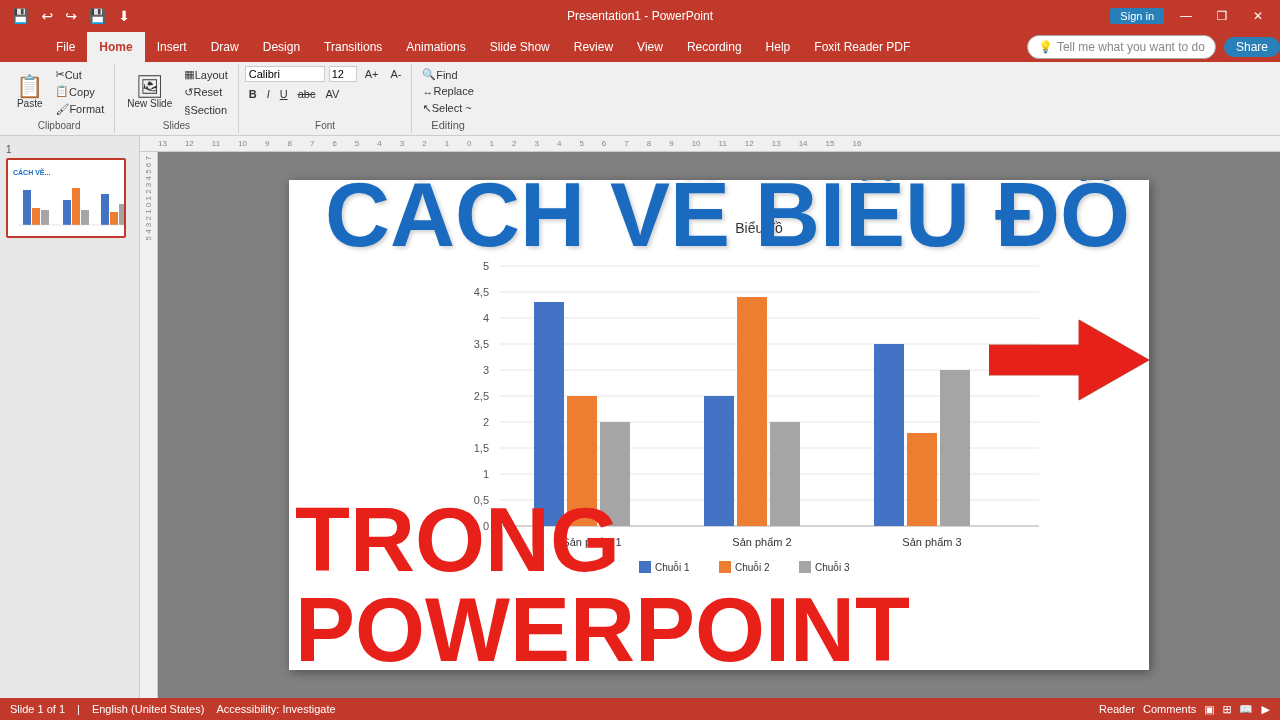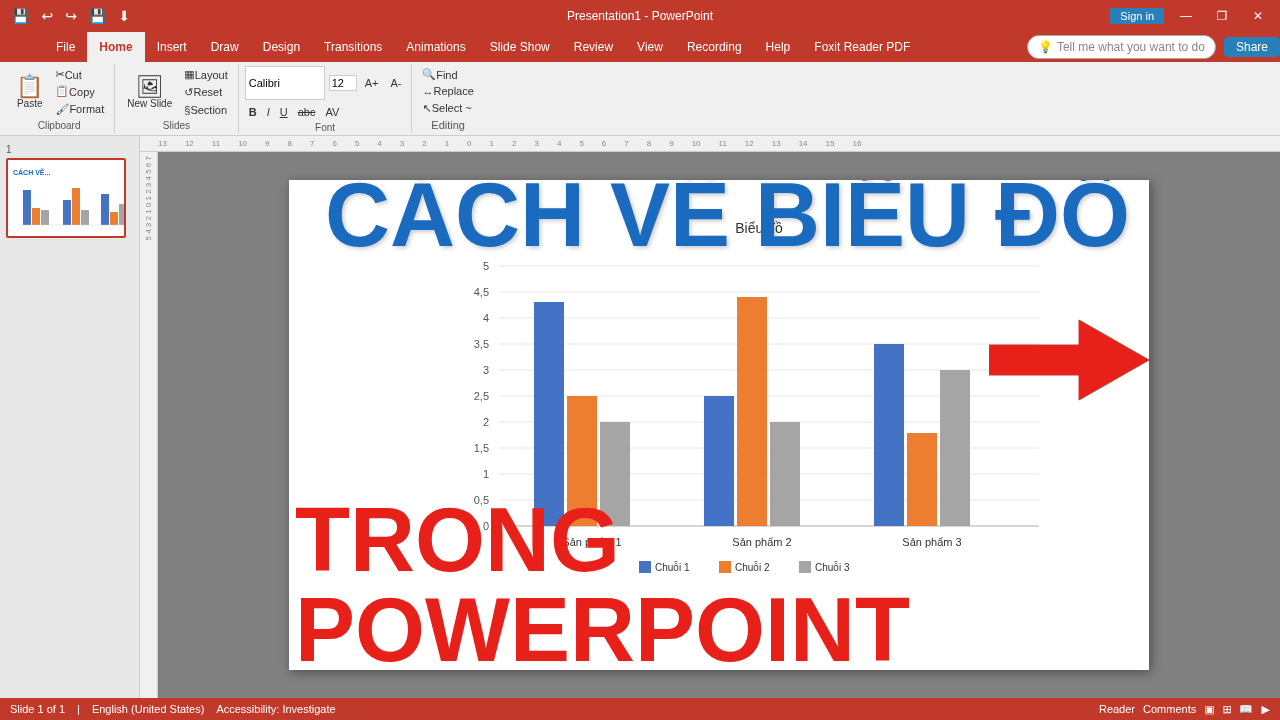--- a/index.html
+++ b/index.html
@@ -151,21 +151,21 @@
     }
 
     
     #share-btn {
       background: #2980b9;
       color: white;
       border: none;
       padding: 3px 12px;
       font-size: 12px;
       cursor: pointer;
-      border-radius: 4px;
+      border-radius: 10px;
       margin-left: 8px;
       align-self: center;
       white-space: nowrap;
     }
 
     
     #main {
       display: flex;
       height: calc(720px - 32px - 30px - 74px - 22px);
       background: #b0b0b0;
@@ -413,21 +413,21 @@
             <span>Section</span>
         </div>
       </div>
     </div>
     <div class="ribbon-group-label">Slides</div>
   </div>
 
   <div class="ribbon-group" style="min-width:160px;">
     <div class="ribbon-group-content" style="flex-direction:column;align-items:flex-start;">
       <div style="display:flex;align-items:center;gap:4px;margin-bottom:2px;">
-        <input type="text" value="Calibri" style="width: 80px; font-size: 11px; border: 1px solid rgb(204, 204, 204); padding: 10px 3px;">
+        <input type="text" value="Calibri" style="width: 80px; font-size: 11px; border: 1px solid rgb(204, 204, 204); padding: 1px 3px;">
         <input type="text" value="12" style="width: 28px; font-size: 11px; border: 1px solid rgb(204, 204, 204); padding: 1px 2px;">
         <span class="ribbon-small-btn">A+</span>
         <span class="ribbon-small-btn">A-</span>
       </div>
       <div style="display:flex;align-items:center;gap:2px;">
         <span class="ribbon-small-btn" style="font-weight:bold;">B</span>
         <span class="ribbon-small-btn" style="font-style:italic;">I</span>
         <span class="ribbon-small-btn" style="text-decoration:underline;">U</span>
         <span class="ribbon-small-btn" style="text-decoration:line-through;">abc</span>
         <span class="ribbon-small-btn">AV</span>

